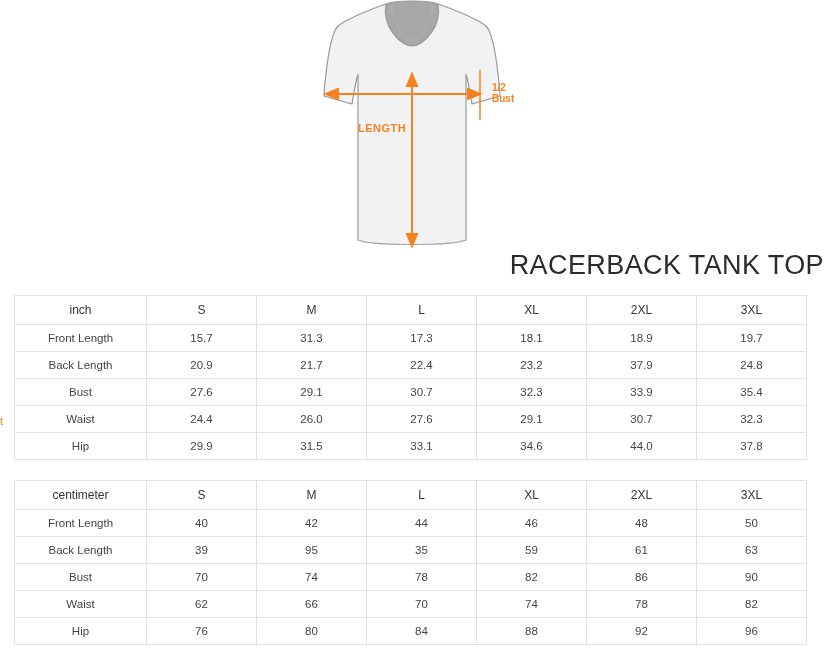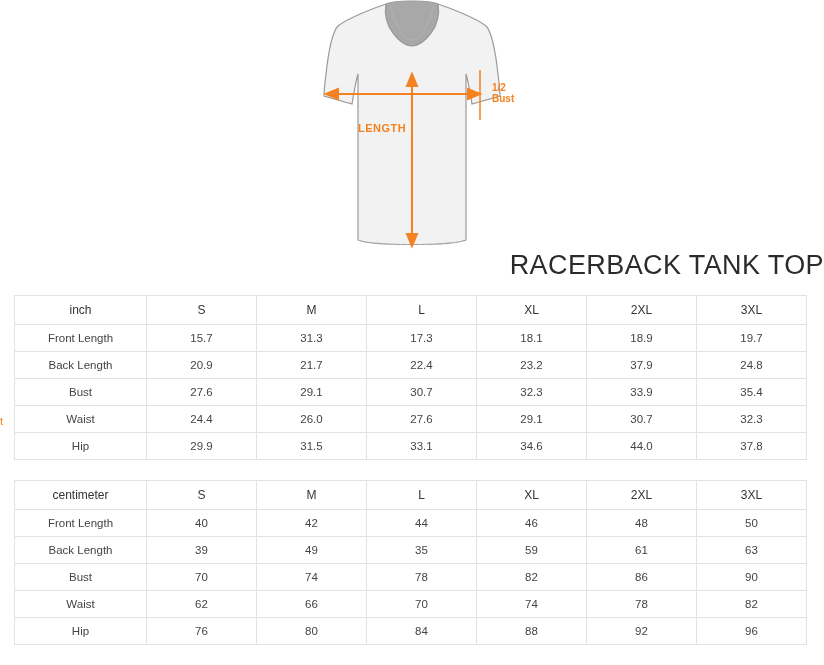--- a/index.html
+++ b/index.html
@@ -256,21 +256,21 @@
           <td>40</td>
           <td>42</td>
           <td>44</td>
           <td>46</td>
           <td>48</td>
           <td>50</td>
         </tr>
         <tr>
           <td>Back Length</td>
           <td>39</td>
-          <td>49</td>
+          <td>95</td>
           <td>35</td>
           <td>59</td>
           <td>61</td>
           <td>63</td>
         </tr>
         <tr>
           <td>Bust</td>
           <td>70</td>
           <td>74</td>
           <td>78</td>

